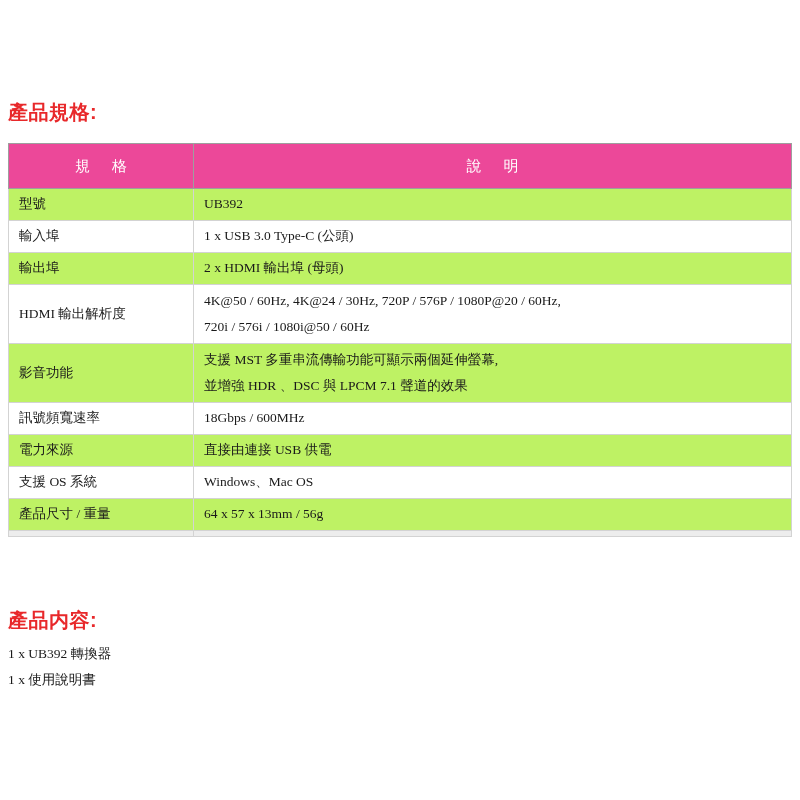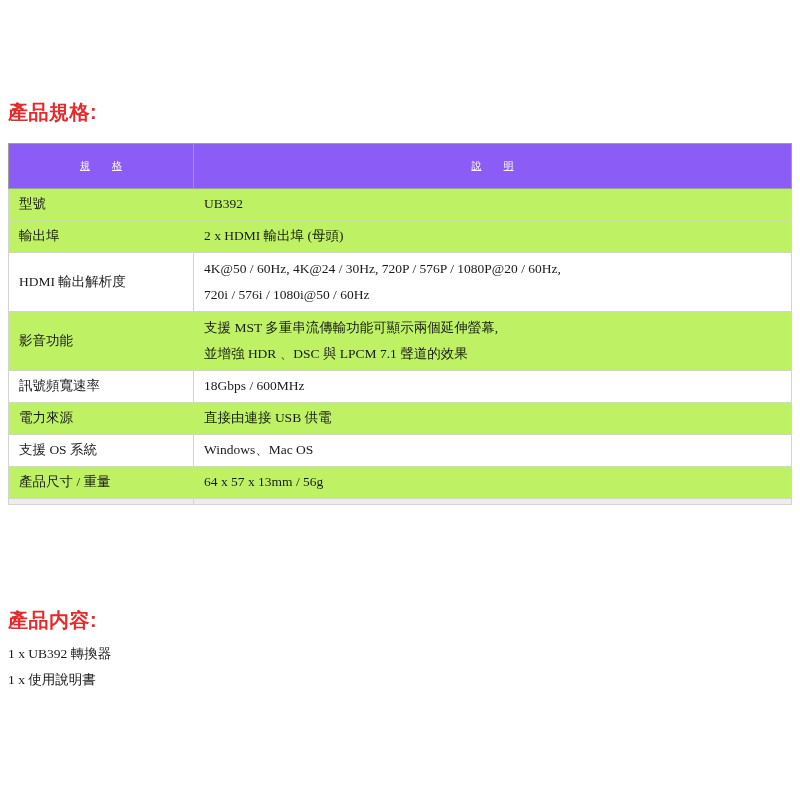--- a/index.html
+++ b/index.html
@@ -38,29 +38,28 @@
   .spec-table {
     position: absolute;
     left: 8px;
     top: 143px;
     width: 784px;
     border-collapse: collapse;
     table-layout: fixed;
     font-size: 13.5px;
   }
   .spec-table th {
-    background: #8b5cf6;
+    background: #ec4899;
     color: #ffffff;
     font-weight: normal;
-    font-size: 10px;
+    font-size: 15px;
     height: 42px;
     border: 1px solid #9e9e9e;
     text-align: center;
     font-family: "Liberation Serif", serif;
-    text-decoration: underline;
   }
   .spec-table th.col-a {
     width: 182px;
   }
   .spec-table td {
     border: 1px solid #d3d3d3;
     padding: 0 6px;
     vertical-align: middle;
     line-height: 1.55;
     font-size: 13.5px;
@@ -129,20 +128,26 @@
         </th>
       </tr>
     </thead>
     <tbody>
       <tr class="shade row-1line">
         <td class="label">型號</td>
         <td class="value">
           <span class="value-line">UB392</span>
         </td>
       </tr>
+      <tr class="plain row-1line">
+        <td class="label">輸入埠</td>
+        <td class="value">
+          <span class="value-line">1 x USB 3.0 Type-C (公頭)</span>
+        </td>
+      </tr>
       <tr class="shade row-1line">
         <td class="label">輸出埠</td>
         <td class="value">
           <span class="value-line">2 x HDMI 輸出埠 (母頭)</span>
         </td>
       </tr>
       <tr class="plain row-2line">
         <td class="label">HDMI 輸出解析度</td>
         <td class="value">
           <span class="value-line">4K@50 / 60Hz, 4K@24 / 30Hz, 720P / 576P / 1080P@20 / 60Hz,</span>

